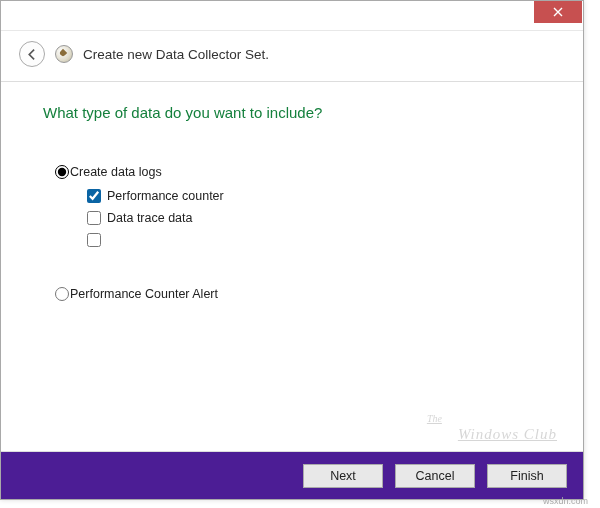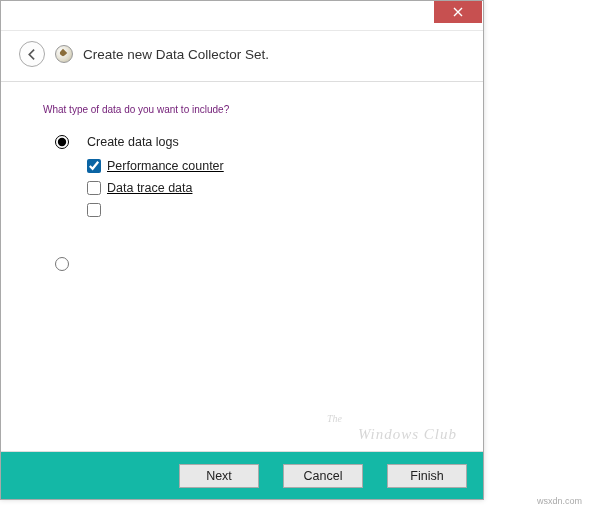--- a/index.html
+++ b/index.html
@@ -9,21 +9,21 @@
     }
     body {
       font-family: 'Segoe UI', Tahoma, sans-serif;
       background: #fff;
       width: 600px;
       height: 508px;
       overflow: hidden;
       position: relative;
     }
     .window {
-      width: 484px;
+      width: 584px;
       height: 500px;
       border: 1px solid #a9a9a9;
       background: #fff;
       position: relative;
       box-shadow: 0 0 5px rgba(0,0,0,0.15);
     }
     .titlebar {
       height: 30px;
       background: #fff;
       border-bottom: 1px solid #e8e8e8;
@@ -88,48 +88,47 @@
       left: 4px;
     }
     .wizard-title {
       font-size: 13.5px;
       color: #333;
     }
     .content {
       padding: 22px 42px;
     }
     .question {
-      font-size: 10px;
-      color: #701a75;
-      margin-bottom: 20px;
+      font-size: 15px;
+      color: #15803d;
+      margin-bottom: 44px;
     }
     .radio-group {
       margin-left: 12px;
     }
     .radio-item {
       display: flex;
       align-items: center;
-      gap: 18px;
+      gap: 1px;
       margin-bottom: 10px;
     }
     .radio-item input[type="radio"] {
       width: 14px;
       height: 14px;
       cursor: pointer;
       accent-color: #000;
     }
     .radio-label {
       font-size: 12.5px;
       color: #222;
     }
     .checkbox-group {
       margin-left: 32px;
       margin-top: 4px;
       margin-bottom: 40px;
-      text-decoration: underline;
     }
     .checkbox-item {
       display: flex;
       align-items: center;
       gap: 6px;
       margin-bottom: 8px;
     }
     .checkbox-item input[type="checkbox"] {
       width: 14px;
       height: 14px;
@@ -139,27 +138,27 @@
     .checkbox-label {
       font-size: 12.5px;
       color: #222;
     }
     .footer {
       position: absolute;
       bottom: 0;
       left: 0;
       right: 0;
       height: 48px;
-      background: #14b8a6;
+      background: #4c1d95;
       border-top: 1px solid #ddd;
       display: flex;
       align-items: center;
       justify-content: flex-end;
       padding-right: 16px;
-      gap: 24px;
+      gap: 12px;
     }
     .btn {
       min-width: 80px;
       height: 24px;
       background: #e8e8e8;
       border: 1px solid #aaa;
       font-size: 12.5px;
       color: #222;
       cursor: pointer;
       padding: 0 12px;
@@ -167,27 +166,28 @@
     .watermark {
       position: absolute;
       bottom: 56px;
       right: 26px;
       font-family: 'Segoe Script', cursive;
       font-style: italic;
       font-size: 12px;
       color: rgba(120,120,120,0.3);
       line-height: 1.2;
       text-align: left;
+      text-decoration: underline;
     }
     .watermark .w1 { font-size: 10px; }
     .watermark .w2 { font-size: 15px; letter-spacing: 1px; margin-left: 31px; }
     .source {
       position: absolute;
       bottom: 2px;
-      right: 18px;
+      right: 12px;
       font-size: 9px;
       color: #aaa;
       font-family: Arial, sans-serif;
     }
   </style>
 </head>
 <body>
 
 <div class="window">
 
@@ -227,20 +227,21 @@
           <input type="checkbox" style="">
           <span class="checkbox-label">Data trace data</span>
         </label>
         <label class="checkbox-item">
           <input type="checkbox" style="">
         </label>
       </div>
 
       <label class="radio-item">
         <input type="radio" name="datatype" style="">
+        <span class="radio-label">Performance Counter Alert</span>
       </label>
     </div>
   </div>
 
   <div class="watermark">
     <div class="w1">The</div>
     <div class="w2">Windows Club</div>
   </div>
 
   <div class="footer">

